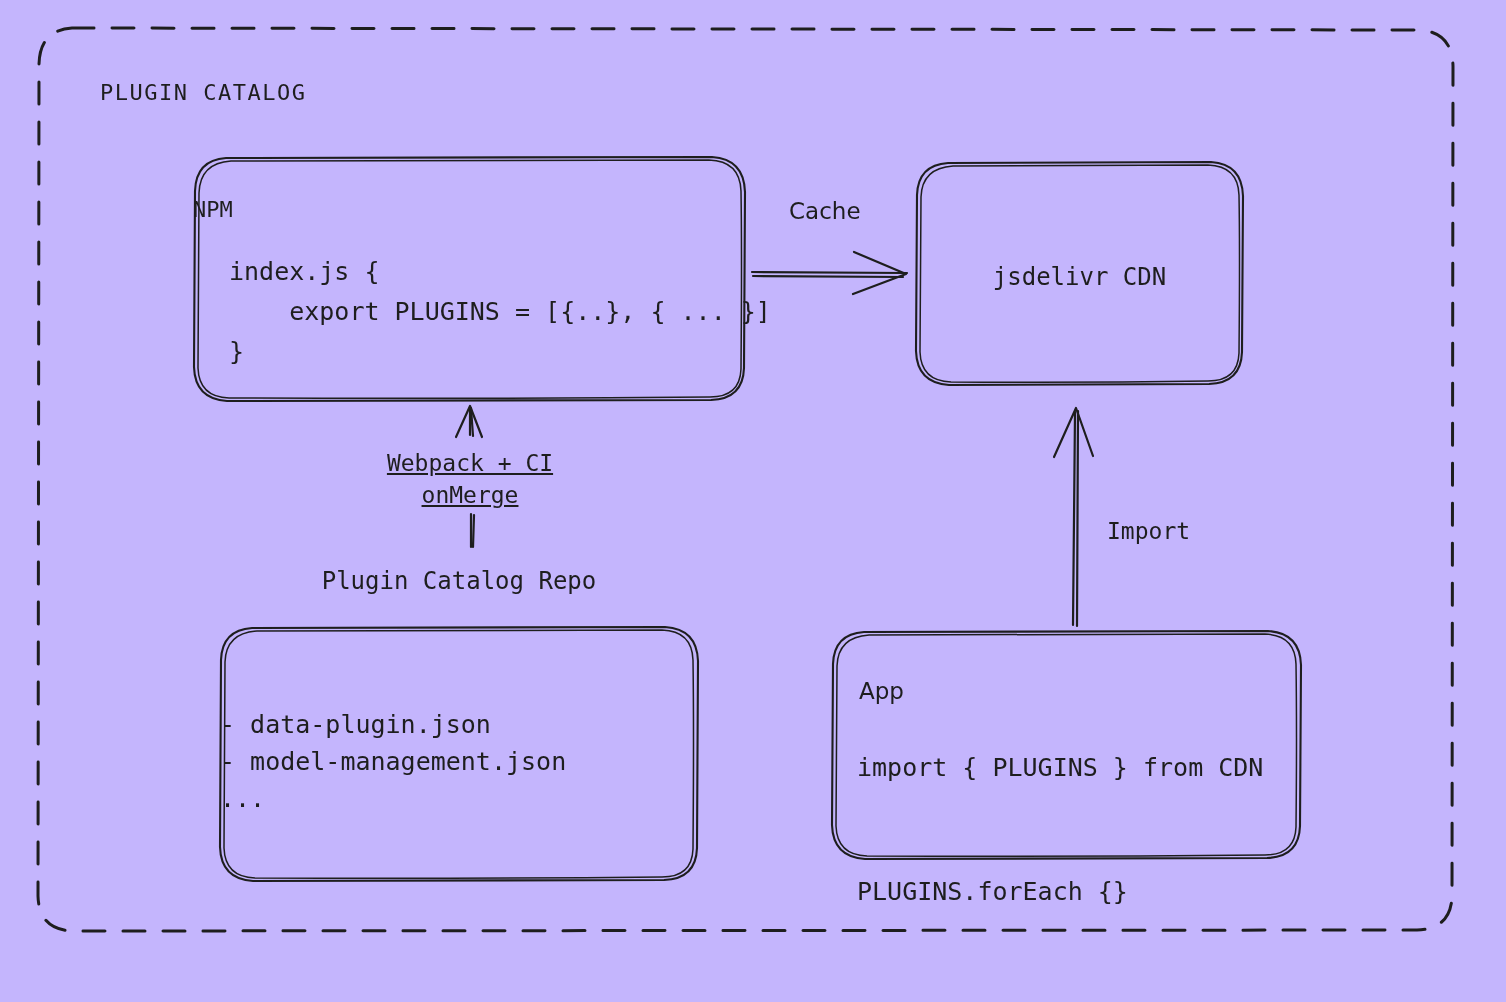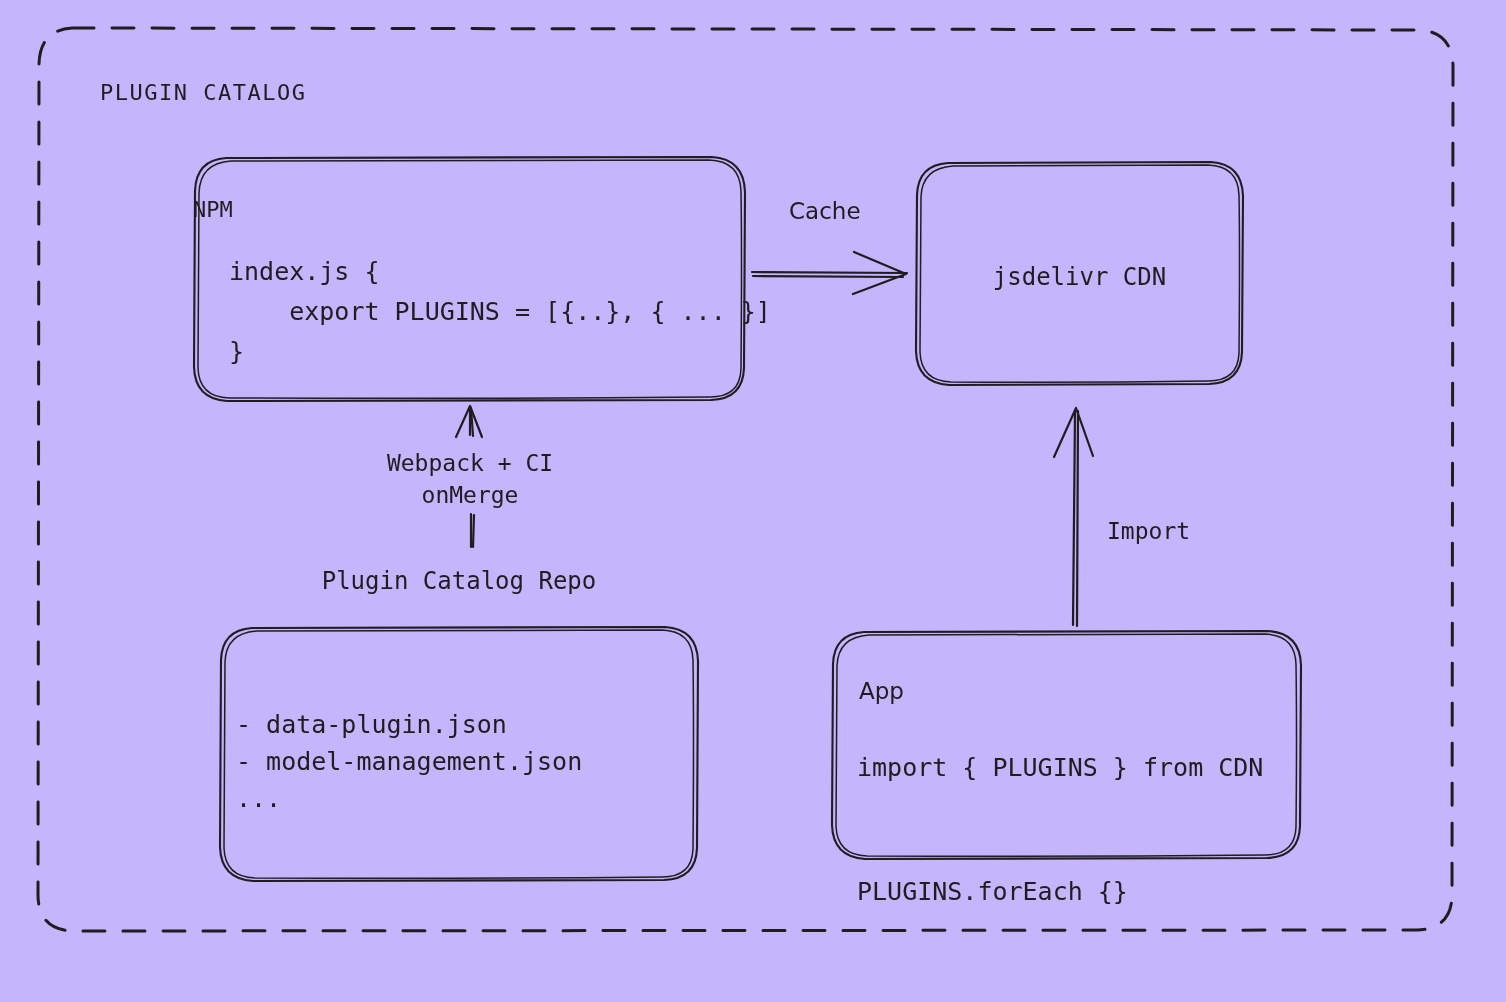--- a/index.html
+++ b/index.html
@@ -59,32 +59,32 @@
     left: 789px; top: 198px;
     font-size: 23px;
     font-family: "DejaVu Sans", "Liberation Sans", sans-serif;
   }
   #webpack-label {
     left: 370px; top: 447px;
     width: 200px;
     text-align: center;
     font-size: 23px;
     line-height: 32px;
+    text-decoration: underline;
   }
   #repo-title {
     left: 220px; top: 567px;
     width: 478px;
     text-align: center;
     font-size: 24px;
   }
   #repo-list {
     left: 220px; top: 706px;
     font-size: 25px;
     line-height: 37px;
-    padding-left: 16px;
   }
   #import-label {
     left: 1107px; top: 518px;
     font-size: 23px;
   }
   #app-title {
     left: 859px; top: 678px;
     font-size: 23px;
     font-family: "DejaVu Sans", "Liberation Sans", sans-serif;
   }

